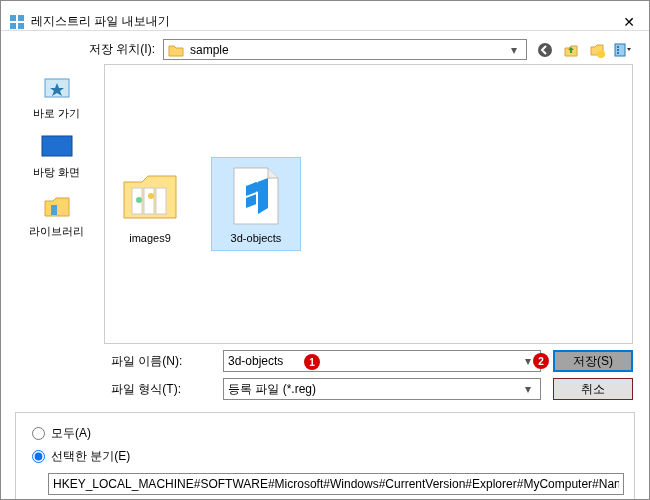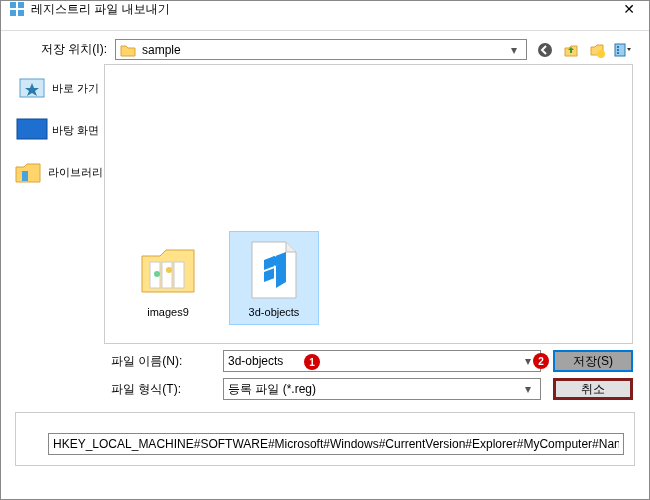--- a/index.html
+++ b/index.html
@@ -1,53 +1,53 @@
 <!DOCTYPE html>
 <html><head>
 <meta charset="utf-8">
 <style>
 * { box-sizing: border-box; margin: 0; padding: 0; font-family: "Malgun Gothic", "Segoe UI", sans-serif; font-size: 12px; }
 body { background: #fff; width: 650px; height: 500px; overflow: hidden; border: 1px solid #888; }
 
 
-.titlebar { height: 30px; display: flex; align-items: flex-start; padding: 0 8px; border-bottom: 1px solid #ddd; }
+.titlebar { height: 30px; display: flex; align-items: flex-end; padding: 0 8px; border-bottom: 1px solid #ddd; }
 .titlebar .ticon { width: 16px; height: 16px; margin-right: 6px; display:flex; align-items:center; justify-content:center; }
 .titlebar .title { flex: 1; }
 .titlebar .close { width: 24px; text-align: center; font-size: 14px; cursor: default; }
 
 
-.toprow { display: flex; align-items: center; padding: 8px 16px 4px 40px; gap: 8px; }
+.toprow { display: flex; align-items: center; padding: 8px 16px 4px 40px; gap: 8px; margin-left: 48px; }
 .toprow label { white-space: nowrap; }
 .toprow .locselect { flex: 1; display: flex; align-items: center; border: 1px solid #888; height: 21px; padding: 0 4px; background: #fff; position: relative; }
 .locselect .foldericon { width:16px; height:16px; margin-right:6px; display:flex; align-items:center; justify-content:center; }
 .locselect .loctext { flex: 1; }
 .locselect .drop { width: 16px; text-align: center; color:#555; }
 .navicons { display: flex; gap: 6px; align-items: center; }
 .navicons span { width: 20px; height: 20px; display: flex; align-items: center; justify-content: center; cursor: default; }
 
 
 .mainarea { display: flex; height: 280px; padding: 0 16px 0 8px; }
 .sidebar { width: 95px; display: flex; flex-direction: column; align-items: center; padding-top: 8px; gap: 10px; }
-.sideitem { display: flex; align-items: center; gap: 2px; cursor: default; }
+.sideitem { display: flex; flex-direction: column; align-items: center; gap: 2px; cursor: default; }
 .sideitem .sicon { width: 36px; height: 32px; display:flex; align-items:center; justify-content:center; }
 .sideitem .slabel { font-size: 11px; text-align: center; }
 
-.filepane { flex: 1; border: 1px solid #ccc; background: #fff; padding: 18px; display: flex; align-items: flex-end; gap: 16px; }
+.filepane { flex: 1; border: 1px solid #ccc; background: #fff; padding: 0; display: flex; align-items: center; gap: 16px; }
 .fileitem { width: 90px; display: flex; flex-direction: column; align-items: center; gap: 4px; padding: 6px; border: 1px solid transparent; }
 .fileitem.selected { background: #cce8ff; border: 1px solid #99d1ff; }
 .fileitem .ficon { width: 64px; height: 64px; display:flex; align-items:center; justify-content:center; position:relative; }
 .fileitem .flabel { font-size: 11px; text-align: center; word-break: break-all; }
 
 
 .bottomctrl { padding: 6px 16px 6px 110px; display: grid; grid-template-columns: 100px 1fr 80px; gap: 6px 12px; align-items: center; }
 .bottomctrl label { text-align: left; white-space: nowrap; }
 .bottomctrl .combo { display: flex; align-items: center; border: 1px solid #888; height: 22px; padding: 0 4px; background: #fff; position: relative; }
 .bottomctrl .combo .ctext { flex: 1; }
 .bottomctrl .combo .drop { width: 16px; text-align: center; color:#555; }
-.bottomctrl button { height: 22px; border: 3px solid #7f1d1d; background: #e1e1e1; cursor: default; }
+.bottomctrl button { height: 22px; border: 1px solid #7f1d1d; background: #e1e1e1; cursor: default; }
 button.primary { border: 2px solid #0078d7; background: #a3a3a3; }
 
 
 .rangebox { margin: 6px 14px 10px 14px; border: 1px solid #ccc; padding: 8px 10px 10px 10px; }
 .rangebox legend { padding: 0 4px; }
 .rangebox .radios { display: flex; flex-direction: column; gap: 6px; margin: 4px 0 8px 6px; }
 .rangebox .radios label { display: flex; align-items: center; gap: 6px; }
 .rangebox input[type=text] { width: 100%; border: 1px solid #888; height: 22px; padding: 0 4px; background:#fff; margin-left: 22px; width: calc(100% - 22px); }
 
 
@@ -194,15 +194,23 @@
   <label>파일 형식(T):</label>
   <div class="combo">
     <span class="ctext">등록 파일 (*.reg)</span>
     <span class="drop">▾</span>
   </div>
   <button>취소</button>
 </div>
 
 <fieldset class="rangebox">
   <div class="radios">
+    <label>
+      <input type="radio" name="rng" style="">
+      <span>모두(A)</span>
+    </label>
+    <label>
+      <input type="radio" name="rng" checked="" style="">
+      <span>선택한 분기(E)</span>
+    </label>
   </div>
   <input type="text" value="HKEY_LOCAL_MACHINE#SOFTWARE#Microsoft#Windows#CurrentVersion#Explorer#MyComputer#Nan" style="">
 </fieldset>
 
 </body></html>

